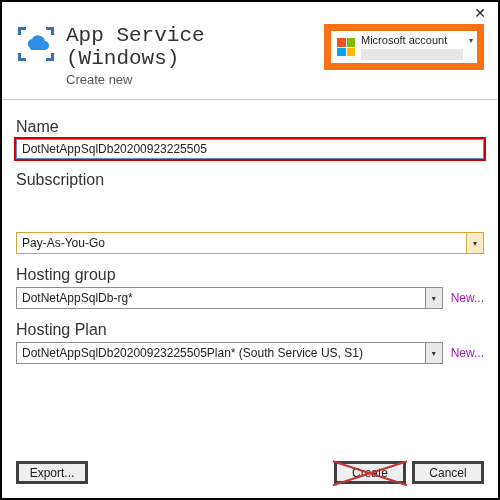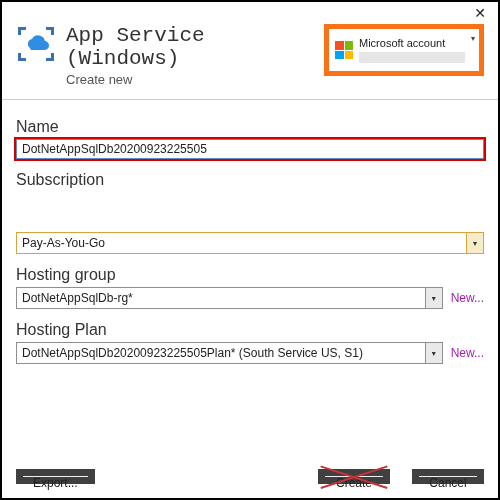--- a/index.html
+++ b/index.html
@@ -50,23 +50,23 @@
       font-weight: 400;
       color: #333;
       font-family: Liberation Mono, monospace;
     }
     .title-sub {
       font-size: 13px;
       color: #555;
       margin-top: 2px;
     }
     .account-box {
-      border: 5px solid #f97316;
+      border: 7px solid #f97316;
       width: 160px;
-      height: 52px;
+      height: 46px;
       display: flex;
       align-items: center;
       padding: 3px 2px 3px 6px;
       gap: 6px;
       position: relative;
     }
     .ms-logo {
       width: 18px; height: 18px; flex-shrink:0;
       display: grid; grid-template-columns: 1fr 1fr; grid-template-rows: 1fr 1fr; gap: 1px;
     }
@@ -143,32 +143,32 @@
       font-size: 12px;
       cursor: pointer;
       white-space: nowrap;
     }
     .footer {
       padding: 10px 14px 14px 14px;
       display: flex;
       align-items: center;
     }
     .btn {
-      height: 15px;
+      height: 23px;
       min-width: 72px;
-      border: 7px solid #404040;
+      border: 3px solid #404040;
       background: #efefef;
       font-size: 12px;
       font-family: inherit;
       padding: 0 10px;
       cursor: pointer;
       color: #222;
     }
     .footer-spacer { flex: 1; }
-    .btn + .btn { margin-left: 22px; }
+    .btn + .btn { margin-left: 6px; }
     .btn-create {
       position: relative;
     }
     .btn-create::before, .btn-create::after {
       content: "";
       position: absolute;
       left: -6px; right: -6px;
       top: 50%;
       height: 1.5px;
       background: #c7333a;

